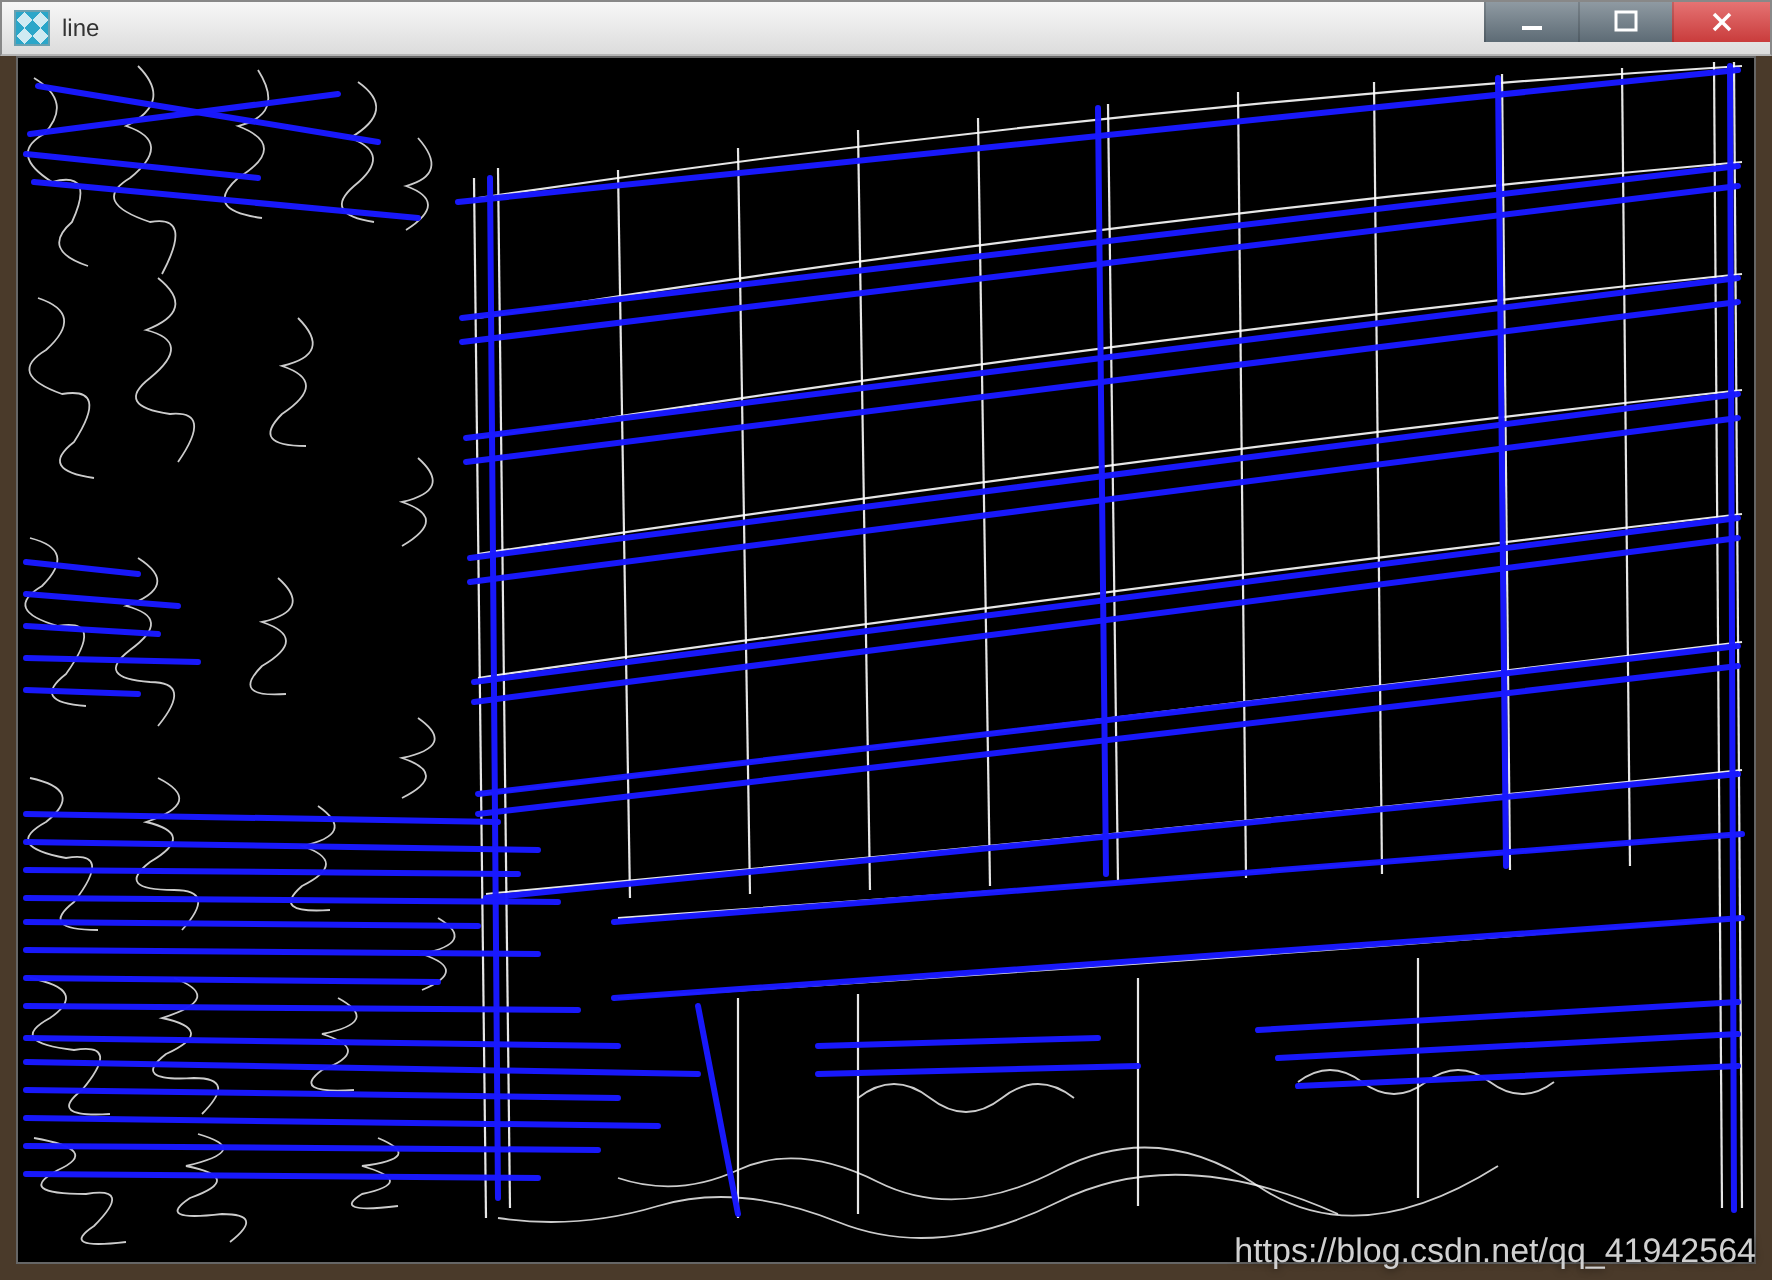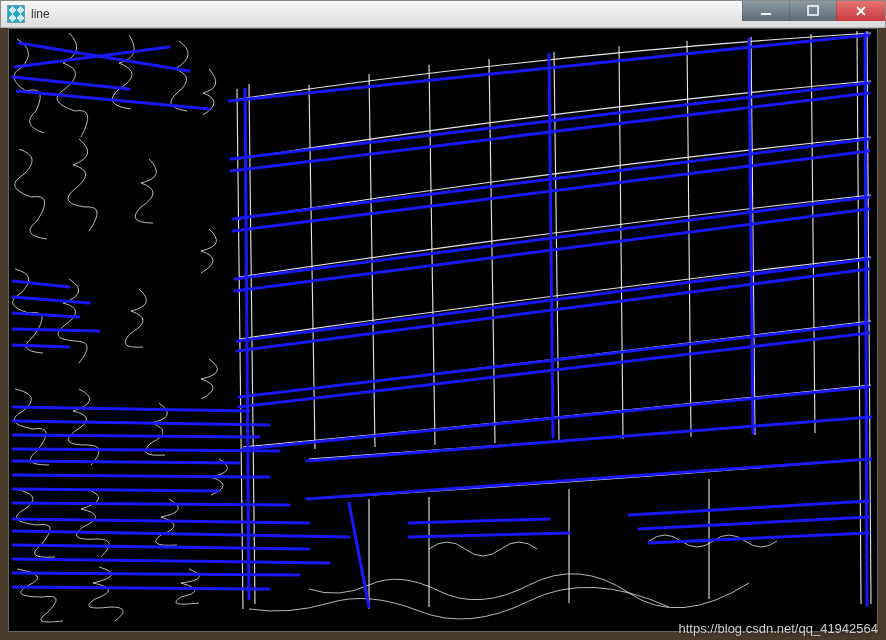--- a/index.html
+++ b/index.html
@@ -73,21 +73,21 @@
     position: absolute;
     left: 0; top: 0; right: 0; bottom: 0;
   }
   svg.scene { position:absolute; inset:0; width:100%; height:100%; }
   .edge { stroke: #ffffff; stroke-width: 1.1; fill: none; opacity: 0.9; }
   .edge.th { stroke-width: 0.9; opacity: 0.8; }
   .hough { stroke: #1818ff; stroke-width: 3; fill: none; opacity: 0.98; stroke-linecap: round; }
   .watermark {
     position: absolute;
     right: 8px; bottom: 4px;
-    font-size: 13px;
+    font-size: 17px;
     color: #d0d0d0;
     text-shadow: 0 0 4px rgba(0,0,0,0.8);
     font-family: Arial, sans-serif;
     pointer-events: none;
   }
 </style>
 </head>
 <body>
 
 <div class="window">

